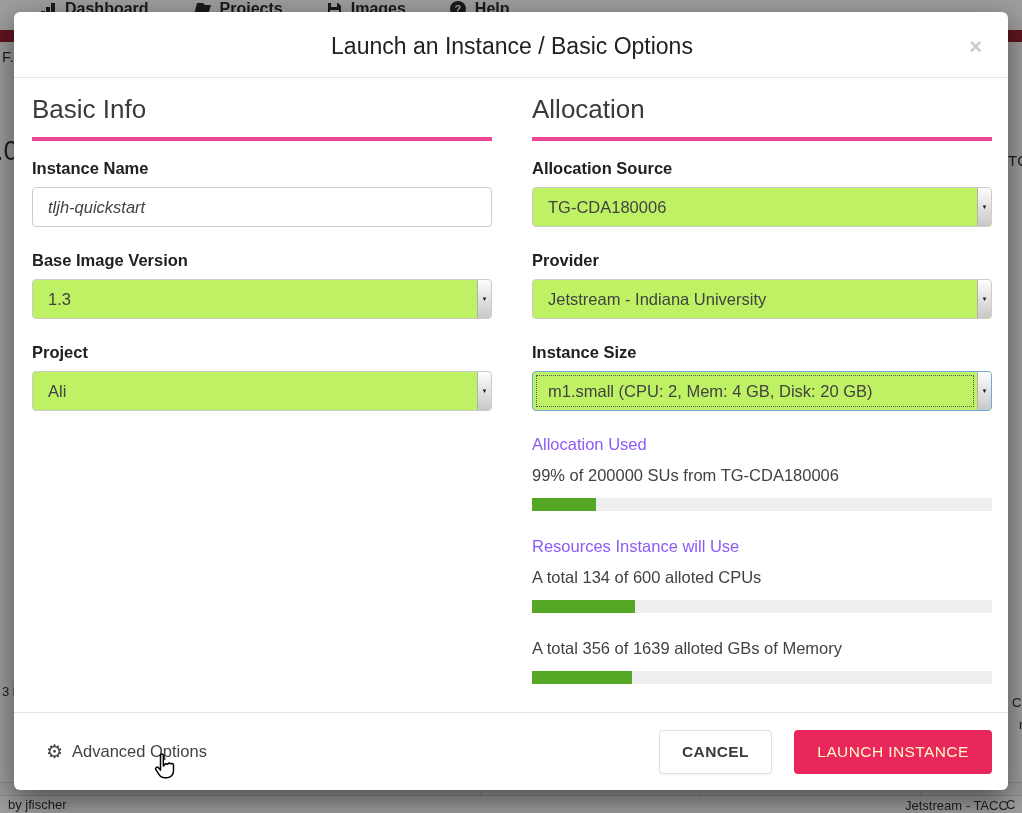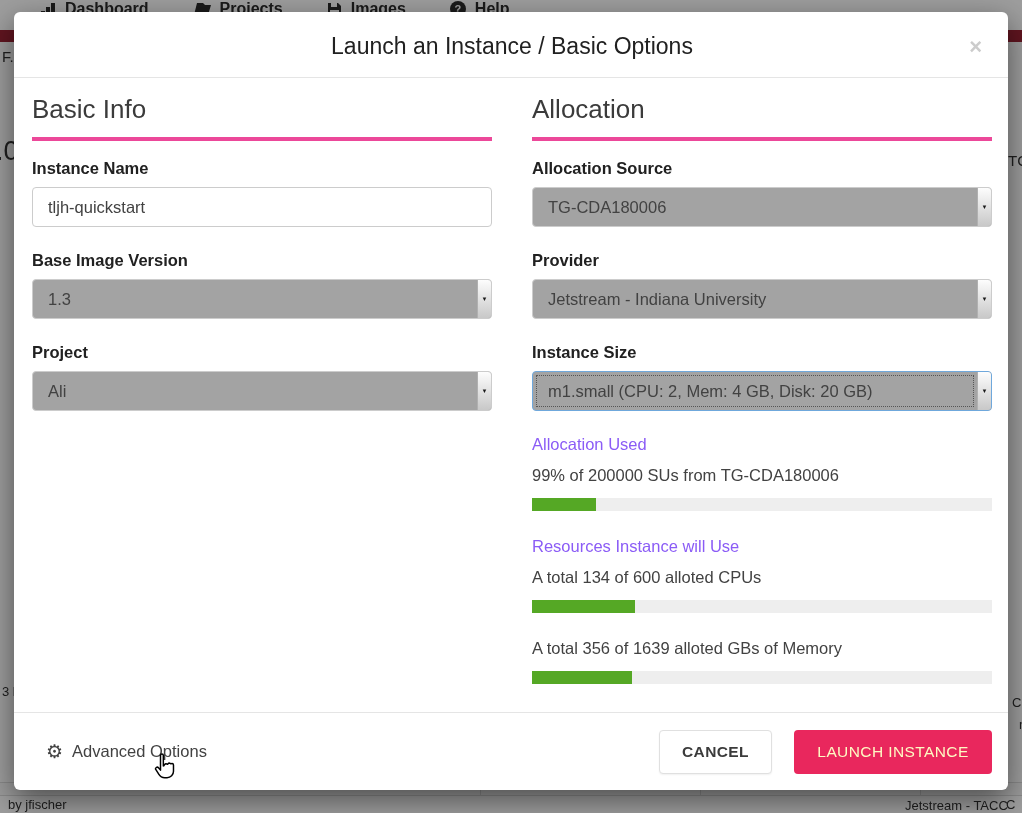--- a/index.html
+++ b/index.html
@@ -25,23 +25,23 @@
            box-shadow:0 10px 30px rgba(0,0,0,.5); z-index:10; display:flex; flex-direction:column; }
   .modal-header { position:relative; padding:21px 30px 17px 32px; border-bottom:1px solid #e5e5e5; }
   .modal-title { font-size:23px; font-weight:400; color:#212121;text-align:center; }
   .close-btn { position:absolute; right:26px; top:24px; color:#ccc; font-size:22px; font-weight:700; cursor:pointer; line-height:1; }
   .modal-body { flex:1; display:flex; gap:40px; padding:16px 16px 0 18px; overflow:hidden; }
   .col { width:460px; flex:0 0 460px; }
   .section-h { font-size:26px; font-weight:400; color:#3b3b3b; padding-bottom:12px; border-bottom:4px solid #ec4899; margin-bottom:18px; }
   .field { margin-bottom:24px; }
   .field-label { display:block; font-size:16.5px; font-weight:700; color:#212121; margin-bottom:9px; }
   .text-input { width:100%; height:40px; border:1px solid #ccc; border-radius:4px; font-size:16.5px; color:#424242;
-                padding:0 15px; font-family:"Liberation Sans", sans-serif; outline:none; }
+                padding:0 15px; font-family:"Liberation Sans", sans-serif; outline:none;font-style:italic; }
   .select { width:100%; height:40px; border:1px solid #ccc; border-radius:4px; display:flex; align-items:stretch;
-            background:#a3a3a3; cursor:pointer; overflow:hidden; }
+            background:#bef264; cursor:pointer; overflow:hidden; }
   .select-text { flex:1; display:flex; align-items:center; padding:0 15px; font-size:16.5px; color:#424242; }
   .select-arrow { width:14px; background:linear-gradient(#fdfdfd,#c8c8c8); border-left:1px solid #b0b0b0;
                   display:flex; align-items:center; justify-content:center; font-size:6px; color:#1a1a1a; }
   .select.focused { border-color:#6fa8dc; }
   .select.focused .select-text { outline:1px dotted #555; outline-offset:-4px; }
 
   .stat-h { font-size:16.5px; font-weight:400; color:#8b5cf6; margin:0 0 12px; }
   .stat-text { font-size:16.5px; color:#424242; margin:0 0 13px; }
   .progress { height:13px; background:#eee; margin-bottom:26px; }
   .progress-fill { height:100%; background:#55a825; }

